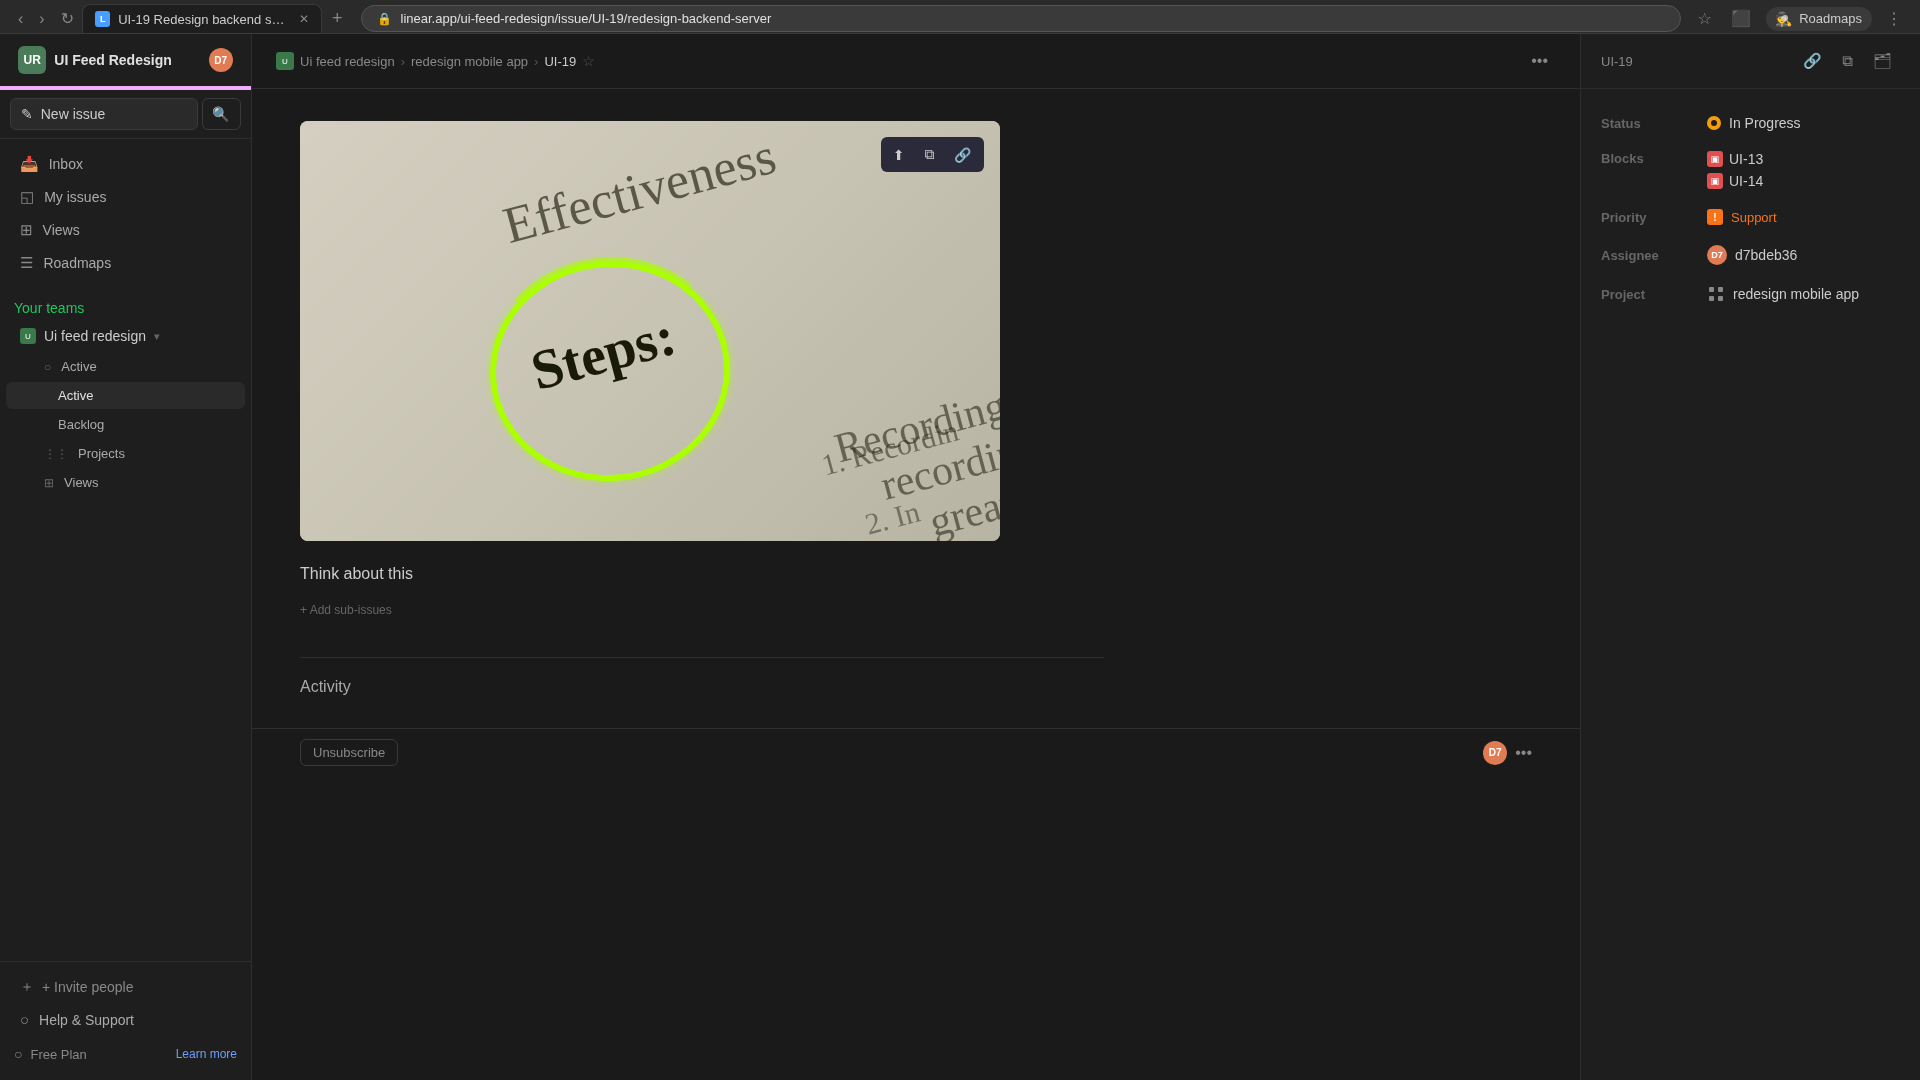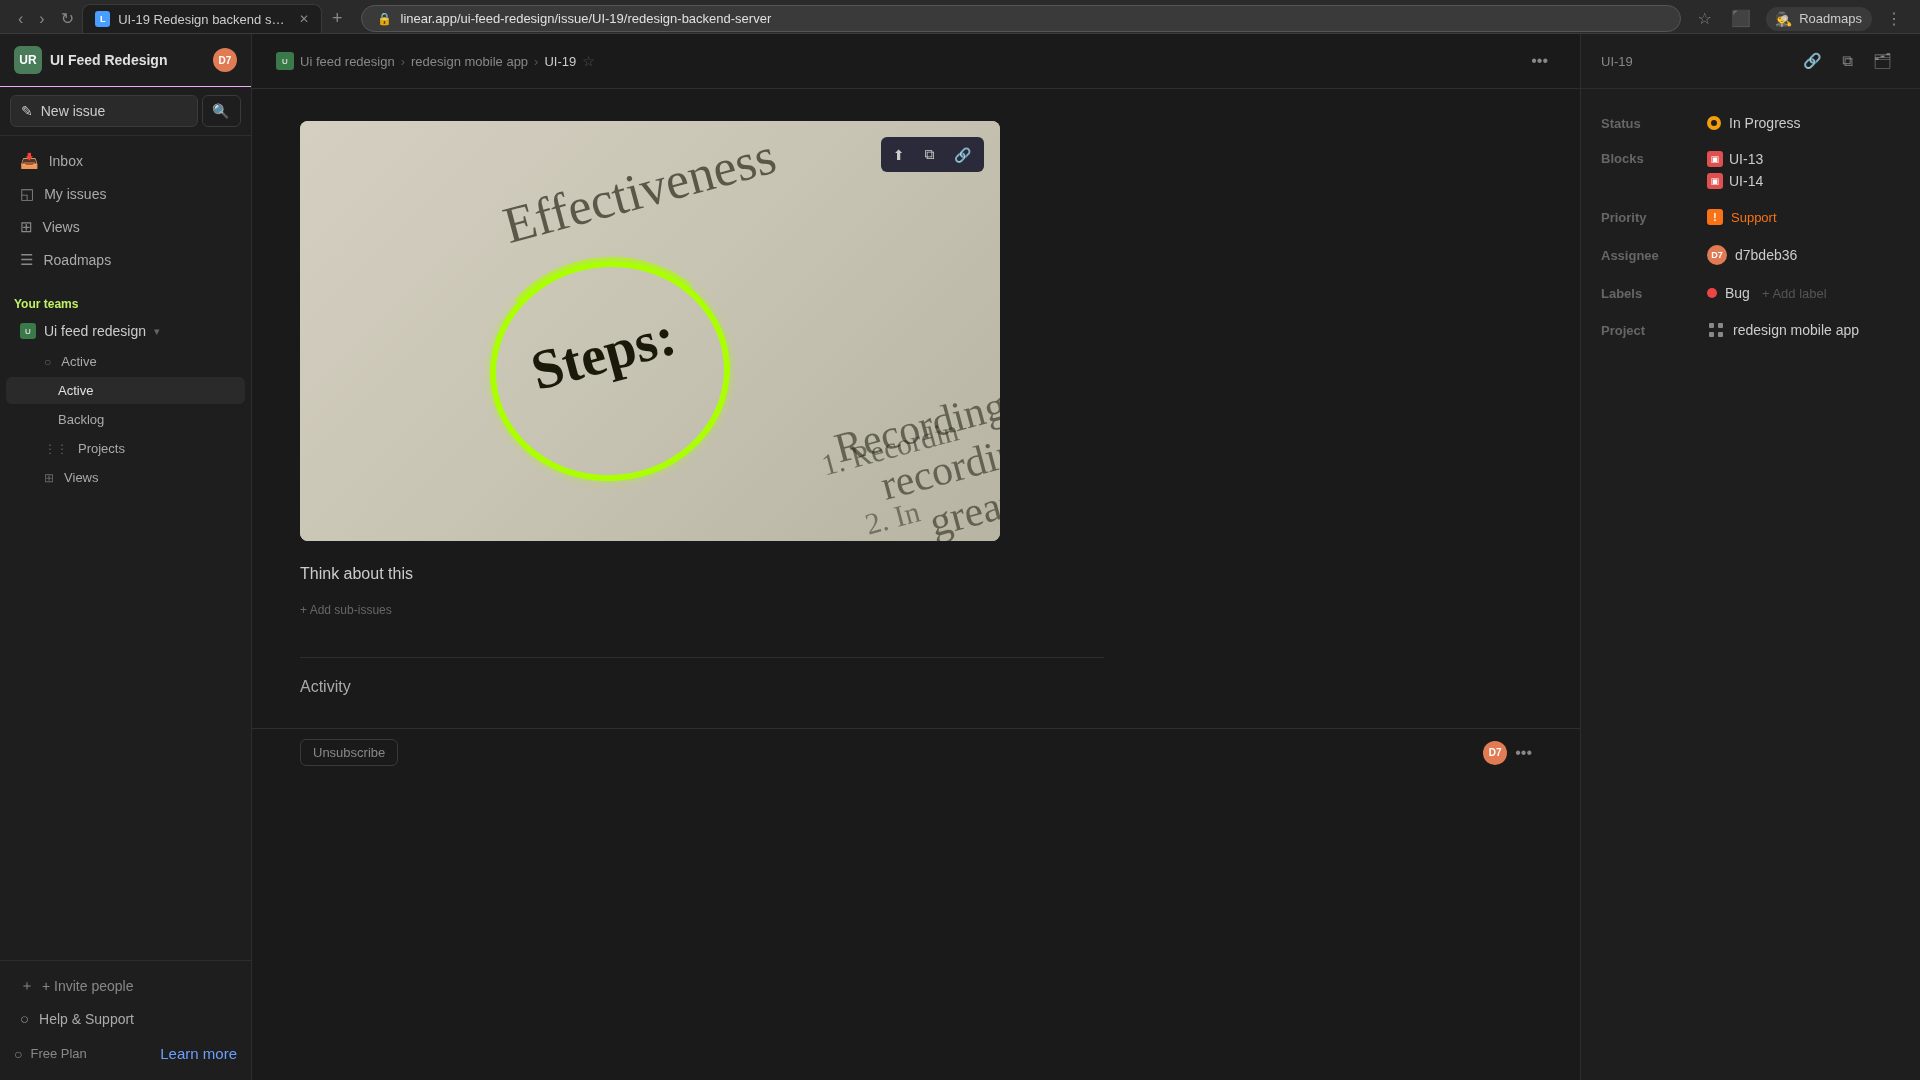--- a/index.html
+++ b/index.html
@@ -125,23 +125,23 @@
       min-width: 252px;
       background: #1e1e1e;
       border-right: 1px solid #2e2e2e;
       display: flex;
       flex-direction: column;
       overflow: hidden;
     }
     .sidebar-header {
       display: flex;
       align-items: center;
-      justify-content: space-between;
+      justify-content: center;
       padding: 12px 14px;
-      border-bottom: 1px solid #f0abfc;
+      border-bottom: 4px solid #f0abfc;
       gap: 37px;
     }
     .workspace-info {
       display: flex;
       align-items: center;
       gap: 8px;
     }
     .workspace-avatar {
       width: 28px; height: 28px;
       background: #4a7c59;
@@ -200,23 +200,23 @@
       padding: 7px 14px;
       color: #aaa;
       font-size: 14px;
       cursor: pointer;
       border-radius: 6px;
       margin: 1px 6px;
     }
     .nav-icon { font-size: 15px; color: #888; }
     .section-label {
       padding: 12px 14px 4px;
-      font-size: 12px;
-      color: #bef264;
-      font-weight: 700;
+      font-size: 14px;
+      color: #22c55e;
+      font-weight: 400;
     }
     .team-header {
       display: flex;
       align-items: center;
       gap: 8px;
       padding: 7px 14px;
       color: #ccc;
       font-size: 14px;
       cursor: pointer;
       margin: 1px 6px;
@@ -264,21 +264,21 @@
       align-items: center;
       gap: 8px;
       padding: 10px 14px;
       font-size: 13px;
       color: #888;
     }
     .free-plan-icon { font-size: 14px; }
     .learn-more {
       margin-left: auto;
       color: #6b9fff;
-      font-size: 15px;
+      font-size: 12px;
       cursor: pointer;
     }
 
     
     .main-content {
       flex: 1;
       display: flex;
       overflow: hidden;
     }
 
@@ -821,28 +821,20 @@
         </div>
 
         <div class="property-row">
           <span class="property-label">Assignee</span>
           <div class="property-value">
             <div class="assignee-avatar">D7</div>
             <span>d7bdeb36</span>
           </div>
         </div>
 
-        <div class="property-row">
-          <span class="property-label">Labels</span>
-          <div class="property-value">
-            <div class="label-dot"></div>
-            <span>Bug</span>
-            <span class="add-label">+ Add label</span>
-          </div>
-        </div>
 
         <div class="property-row">
           <span class="property-label">Project</span>
           <div class="property-value">
             <div class="project-icon" style="background:transparent;">
               <svg width="16" height="16" viewBox="0 0 16 16">
                 <rect x="1" y="1" width="5" height="5" rx="1" fill="#888"></rect>
                 <rect x="10" y="1" width="5" height="5" rx="1" fill="#888"></rect>
                 <rect x="1" y="10" width="5" height="5" rx="1" fill="#888"></rect>
                 <rect x="10" y="10" width="5" height="5" rx="1" fill="#888"></rect>

